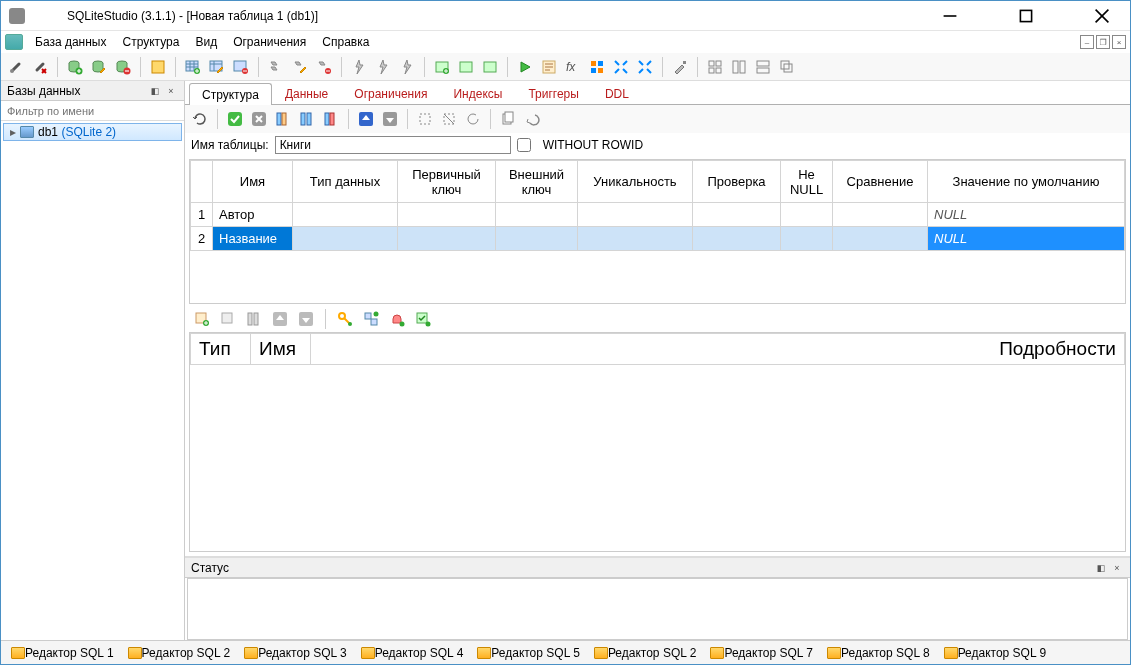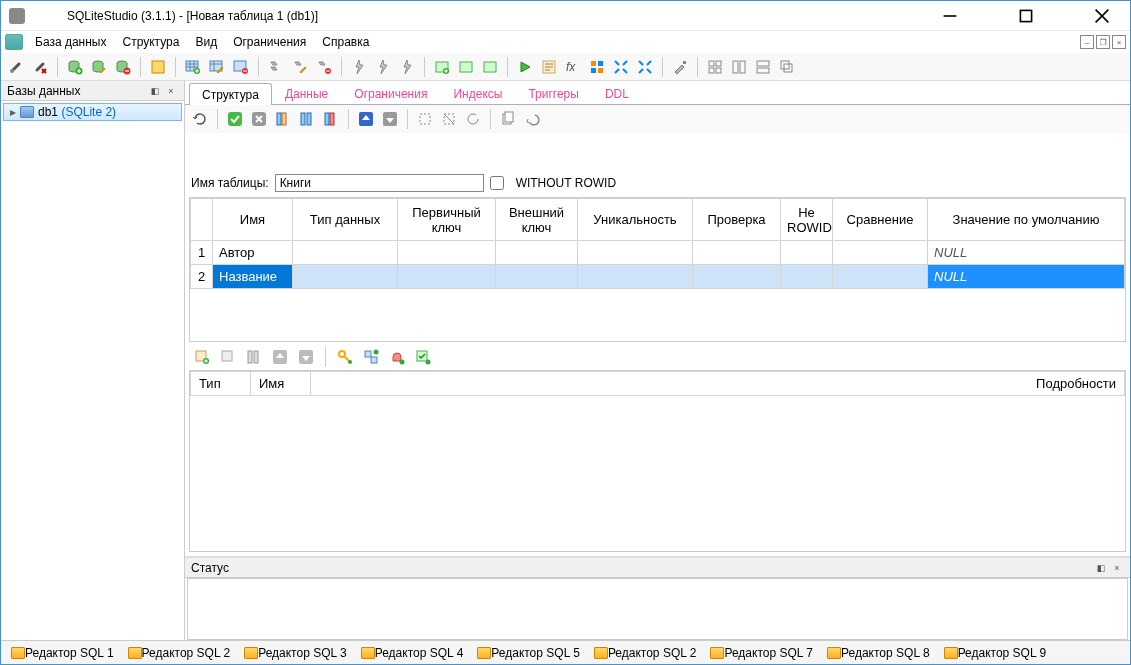--- a/index.html
+++ b/index.html
@@ -35,30 +35,30 @@
 .tree-row { display: flex; align-items: center; height: 18px; padding-left: 6px; }
 .tree-row.selected { background: linear-gradient(#e8f4ff, #d0e8ff); border: 1px solid #7eb4ea; }
 .tree-arrow { width: 10px; color: #606060; }
 .tree-icon { width: 14px; height: 12px; background: linear-gradient(#9cf, #69c); border: 1px solid #58a; margin-right: 4px; border-radius: 1px; }
 .tree-label { color: #000; font-size: 12px; }
 .tree-paren { color: #0066cc; }
 
 
 .editor { flex: 1; display: flex; flex-direction: column; }
 .tabbar { height: 24px; display: flex; align-items: flex-end; background: #fff; border-bottom: 1px solid #b0b0b0; padding-left: 4px; }
-.tab { height: 22px; padding: 0 12px; display: flex; align-items: center; font-size: 12px; color: #ec4899; border: 1px solid transparent; border-bottom: none; border-radius: 3px 3px 0 0; cursor: default; }
+.tab { height: 22px; padding: 0 12px; display: flex; align-items: center; font-size: 12px; color: #b91c1c; border: 1px solid transparent; border-bottom: none; border-radius: 3px 3px 0 0; cursor: default; }
 .tab.active { background: #fff; color: #000; border-color: #b0b0b0; position: relative; top: 1px; }
 
 
 .struct-toolbar { height: 28px; display: flex; align-items: center; padding: 0 4px; gap: 2px; background: #f9f9f9; }
 
 
-.tname-row { height: 24px; display: flex; align-items: center; padding: 0 6px; gap: 6px; background: #fff; margin-top: 38px; }
+.tname-row { height: 24px; display: flex; align-items: center; padding: 0 6px; gap: 6px; background: #fff; }
 .tname-row label { font-size: 12px; }
-.tname-input { width: 209px; height: 18px; border: 1px solid #888; padding: 0 4px; font-size: 12px; }
+.tname-input { width: 236px; height: 18px; border: 1px solid #888; padding: 0 4px; font-size: 12px; }
 .checkbox-wrap { display: flex; align-items: center; gap: 12px; }
 .checkbox-wrap input { width: 14px; height: 14px; }
 
 
 .cols-wrap { border: 1px solid #ccc; margin: 2px 4px; height: 145px; overflow: hidden; }
 .cols-table { width: 100%; border-collapse: collapse; table-layout: fixed; }
 .cols-table th, .cols-table td { border: 1px solid #d4d4d4; padding: 4px 6px; font-size: 13px; text-align: left; vertical-align: middle; background: #fff; }
 .cols-table th { background: #fff; font-weight: normal; text-align: center; height: 42px; }
 .cols-table th.rownum { width: 20px; }
 .cols-table td.rownum { background: #fff; text-align: center; width: 20px; }
@@ -66,21 +66,21 @@
 .cols-table tr.sel td.rownum { background: #fff; color: #000; }
 .cols-table tr.sel td.name-cell { background: #0078d7; color: #fff; }
 .cols-table tr.sel td.light { background: #cde3f8; color: #000; }
 .cols-table td.null { font-style: italic; color: #555; }
 .cols-table tr.sel td.null { color: #fff; font-style: italic; }
 
 
 .constr-toolbar { height: 26px; display: flex; align-items: center; gap: 4px; padding: 0 6px; }
 .constr-wrap { border: 1px solid #ccc; margin: 0 4px; flex: 1; min-height: 170px; }
 .constr-table { width: 100%; border-collapse: collapse; }
-.constr-table th { border: 1px solid #d4d4d4; padding: 4px 8px; font-size: 13px; font-weight: normal; background: #fff; text-align: left; }
+.constr-table th { border: 1px solid #d4d4d4; padding: 4px 8px; font-size: 19px; font-weight: normal; background: #fff; text-align: left; }
 .constr-table th.center { text-align: right; }
 
 
 .statuswrap { border-top: 2px solid #ddd; margin-top: 4px; }
 .status-body { height: 62px; background: #fff; border: 1px solid #ccc; margin: 0 2px; }
 
 
 .bottombar { height: 24px; background: #f5f5f5; border-top: 1px solid #ccc; display: flex; align-items: center; padding: 0 4px; gap: 2px; position: absolute; bottom: 0; left: 0; right: 0; }
 .bottom-tab { display: flex; align-items: center; padding: 2px 6px; font-size: 11px; cursor: default; }
 .bottom-ico { width: 14px; height: 12px; background: linear-gradient(#ffd86b, #ffb020); border: 1px solid #cc8800; border-radius: 1px; }
@@ -320,20 +320,21 @@
 
 <div class="main">
 
   <div class="sidebar">
     <div class="panel-title">
       <span>Базы данных</span>
       <span class="spacer"></span>
       <span class="pbtn">◧</span>
       <span class="pbtn">×</span>
     </div>
+    <input class="filter" placeholder="Фильтр по имени" style="">
     <div class="tree">
       <div class="tree-row selected">
         <span class="tree-arrow">▸</span>
         <span class="tree-icon"></span>
         <span class="tree-label">db1</span>
         <span class="tree-label">&nbsp;</span>
         <span class="tree-paren">(</span>
           <span class="tree-paren">SQLite 2</span>
           <span class="tree-paren">)</span>
       </div>
@@ -459,21 +460,21 @@
         </colgroup>
         <thead>
           <tr>
             <th class="rownum"></th>
             <th>Имя</th>
             <th>Тип данных</th>
             <th>Первичный ключ</th>
             <th>Внешний ключ</th>
             <th>Уникальность</th>
             <th>Проверка</th>
-            <th>Не ROWID</th>
+            <th>Не NULL</th>
             <th>Сравнение</th>
             <th>Значение по умолчанию</th>
           </tr>
         </thead>
         <tbody id="cols-tbody">
             <tr>
               <td class="rownum">1</td>
               <td class="name-cell">Автор</td>
               <td></td>
               <td></td>

